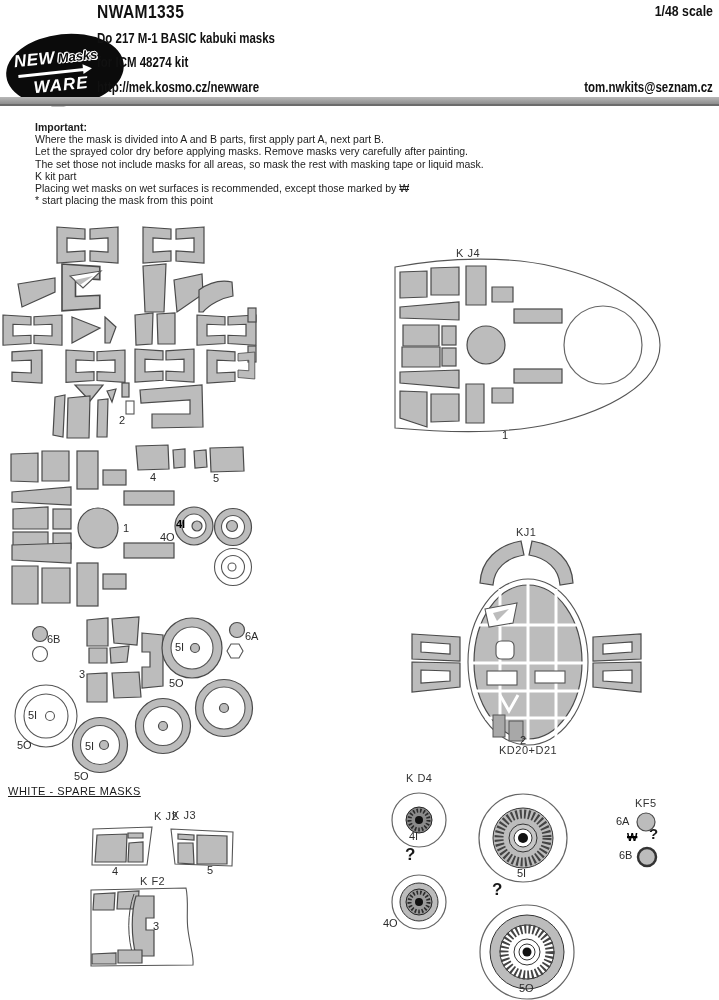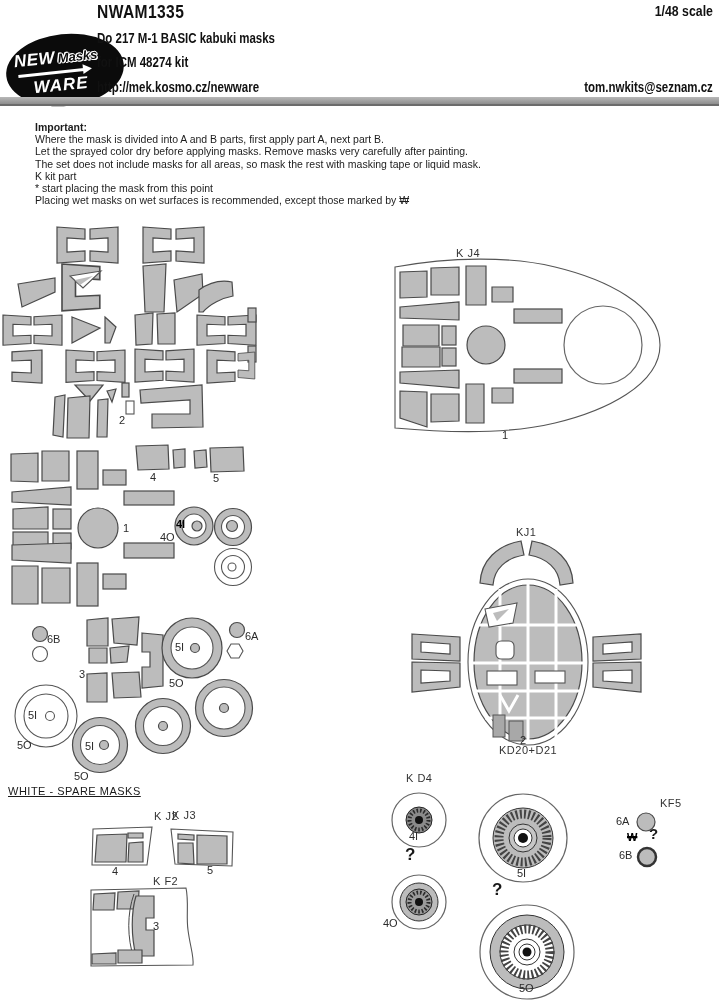--- a/index.html
+++ b/index.html
@@ -54,24 +54,24 @@
   <div class="abs hdr-line2">for ICM 48274 kit</div>
   <div class="abs hdr-url">http://mek.kosmo.cz/newware</div>
   <div class="abs hdr-email">tom.nwkits@seznam.cz</div>
   <div class="abs divider"></div>
 
   <div class="abs instr">
     <div class="head">Important:</div>
     <div>
         <div class="iline">Where the mask is divided into A and B parts, first apply part A, next part B.</div>
         <div class="iline">Let the sprayed color dry before applying masks. Remove masks very carefully after painting.</div>
-        <div class="iline">The set does not include masks for all areas, so mask the rest with masking tape or liquid mask.</div>
+        <div class="iline">The set those not include masks for all areas, so mask the rest with masking tape or liquid mask.</div>
         <div class="iline">K kit part</div>
+        <div class="iline">Placing wet masks on wet surfaces is recommended, except those marked by ₩</div>
         <div class="iline">* start placing the mask from this point</div>
-        <div class="iline">Placing wet masks on wet surfaces is recommended, except those marked by ₩</div>
       </div>
   </div>
 
   <svg style="left:0;top:224px" width="320" height="221" viewBox="0 0 320 221">
     <defs>
       <path id="brR" d="M0,0 L28,2 L28,12 L10,11 L10,25 L28,24 L28,34 L0,36 Z"></path>
       <path id="brL" d="M28,0 L0,2 L0,12 L18,11 L18,25 L0,24 L0,34 L28,36 Z"></path>
     </defs>
     <g>
       <use href="#brR" class="m" transform="translate(57,3)"></use>
@@ -340,30 +340,30 @@
       <div class="dlabel" style="left: 17px; top: 739px;">5O</div>
       <div class="dlabel" style="left: 85px; top: 740px;">5I</div>
       <div class="dlabel" style="left: 74px; top: 770px;">5O</div>
       <div class="dlabel note" style="left: 8px; top: 785px;">WHITE - SPARE MASKS</div>
       <div class="dlabel t" style="left: 516px; top: 526px;">KJ1</div>
       <div class="dlabel" style="left: 520px; top: 734px;">2</div>
       <div class="dlabel t" style="left: 115px; top: 810px; padding-left: 39px;">K J2</div>
       <div class="dlabel" style="left: 112px; top: 865px;">4</div>
       <div class="dlabel t" style="left: 172px; top: 809px;">K J3</div>
       <div class="dlabel" style="left: 207px; top: 864px;">5</div>
-      <div class="dlabel t" style="left: 140px; top: 875px; margin-left: 13px;">K F2</div>
+      <div class="dlabel t" style="left: 140px; top: 875px;">K F2</div>
       <div class="dlabel" style="left: 153px; top: 920px;">3</div>
       <div class="dlabel t" style="left: 406px; top: 772px;">K D4</div>
       <div class="dlabel" style="left: 409px; top: 830px;">4I</div>
       <div class="dlabel q" style="left: 405px; top: 845px;">?</div>
       <div class="dlabel" style="left: 383px; top: 917px;">4O</div>
       <div class="dlabel t" style="left: 499px; top: 744px;">KD20+D21</div>
       <div class="dlabel" style="left: 517px; top: 867px;">5I</div>
       <div class="dlabel q" style="left: 492px; top: 880px;">?</div>
       <div class="dlabel" style="left: 519px; top: 982px;">5O</div>
-      <div class="dlabel t" style="left: 660px; top: 797px;">KF5</div>
+      <div class="dlabel t" style="left: 635px; top: 797px;">KF5</div>
       <div class="dlabel" style="left: 616px; top: 815px;">6A</div>
       <div class="dlabel b" style="left: 627px; top: 831px;">₩</div>
       <div class="dlabel q2" style="left: 649px; top: 825px;">?</div>
       <div class="dlabel" style="left: 619px; top: 849px;">6B</div>
     </div>
 
 </div>
 
 </body></html>

